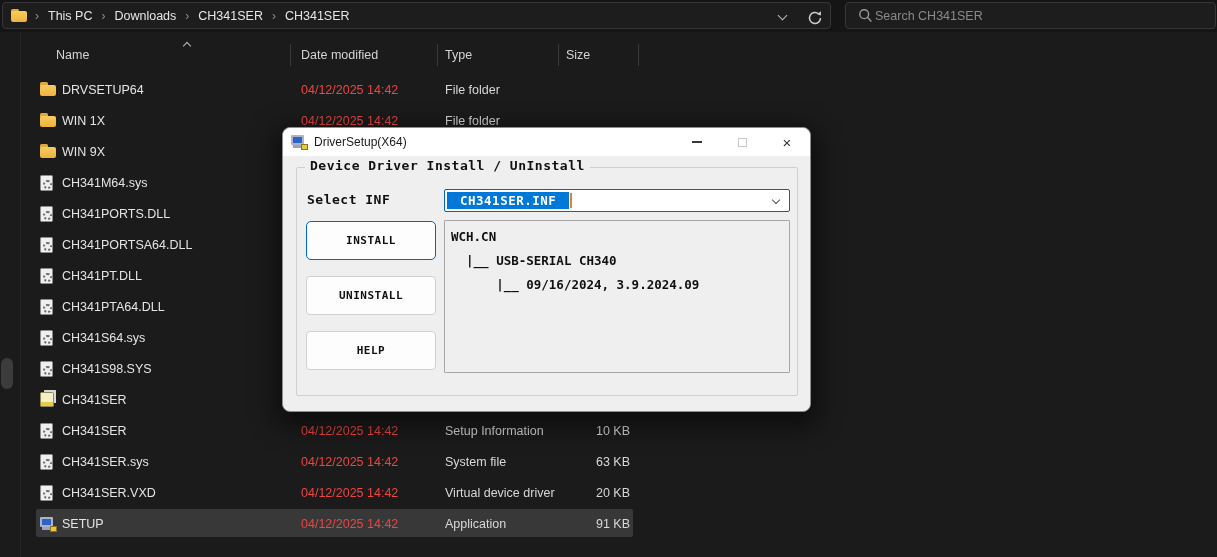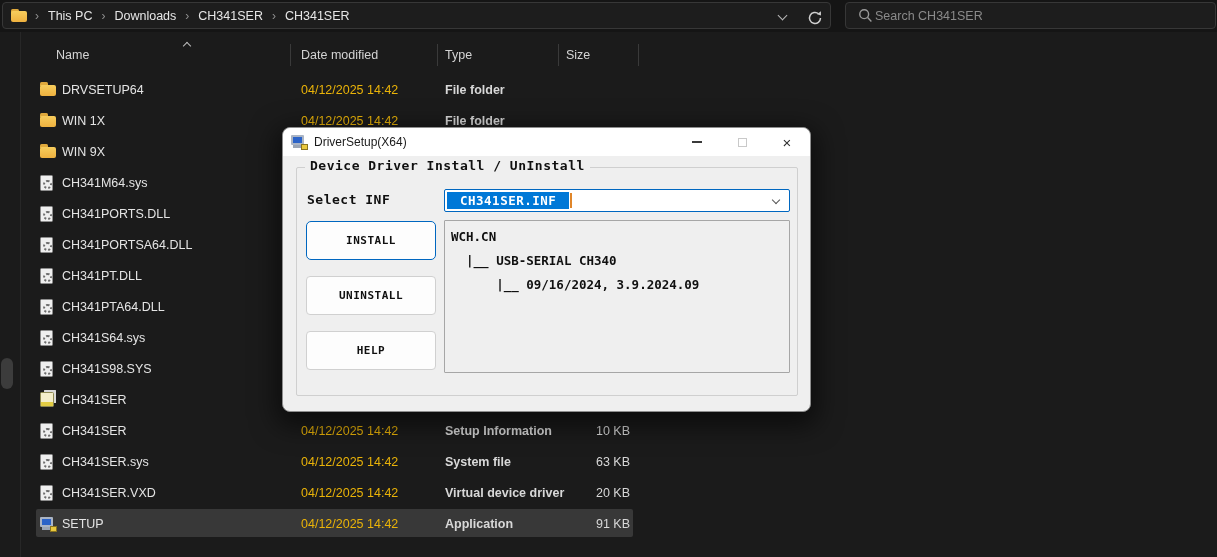--- a/index.html
+++ b/index.html
@@ -43,22 +43,22 @@
   .colh { position:absolute; top:8px; }
   .col-div { position:absolute; top:4px; width:1px; height:22px; background:#3a3a3a; }
   #sort-caret { position:absolute; left:163px; top:3px; width:6px; height:6px;
                 border-left:1.3px solid #bdbdbd; border-top:1.3px solid #bdbdbd; transform:rotate(45deg); }
 
   
   .row { position:absolute; left:21px; width:680px; height:31px; font-size:12.5px; color:#e4e4e4; }
   .row.selected::before { content:""; position:absolute; left:15px; top:1px; width:597px; height:28px;
                           background:#383838; border-radius:2px; }
   .cell { position:absolute; top:50%; transform:translateY(-50%); white-space:nowrap; }
-  .c-name { left:41px; }  .c-date { left:280px; color:#eab308; }
-  .c-type { left:424px; color:#d8d8d8;font-weight:bold; }
+  .c-name { left:41px; }  .c-date { left:280px; color:#ef4444; }
+  .c-type { left:424px; color:#d8d8d8; }
   .c-size { left:519px; width:90px; text-align:right; color:#d8d8d8; }
   .row .icon { position:absolute; left:19px; top:8px; }
 
   
   .ic-doc { position:relative; width:13px; height:16px; display:inline-block;
             background:#efefef; border:1px solid #8d8d8d; border-radius:1.5px; }
   .ic-doc::after { content:""; position:absolute; left:2px; top:4px; width:5px; height:5px;
                    border:2px dotted #6d6d6d; border-radius:50%; }
   
   .ic-cat { position:relative; width:14px; height:15px; display:inline-block;

